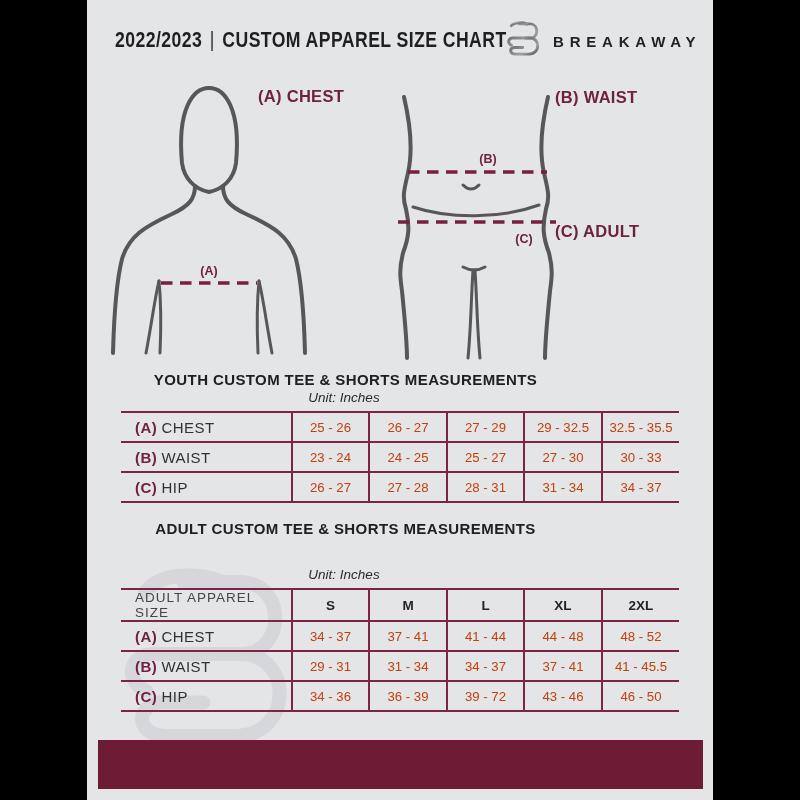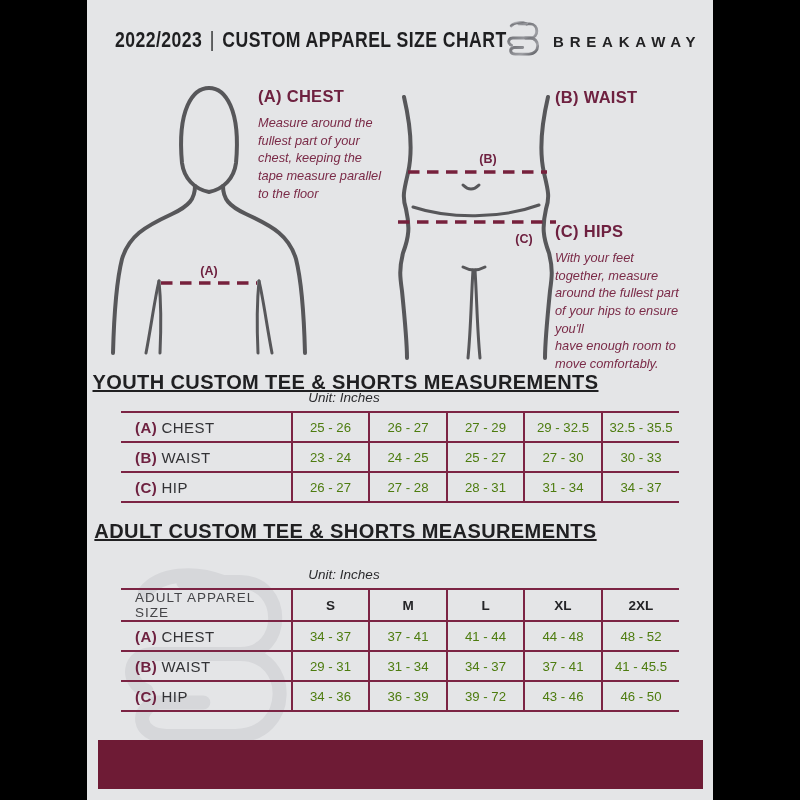--- a/index.html
+++ b/index.html
@@ -39,38 +39,38 @@
   .dlabel{font-family:"Liberation Sans",sans-serif;font-weight:bold;font-size:12.5px;fill:var(--accent);}
   .ins{position:absolute;}
   .block-a{left:171px;top:2px;width:158px;}
   .block-b{left:468px;top:3px;width:154px;}
   .block-c{left:468px;top:137px;width:160px;}
   .ins-h{margin:0 0 8px;font-size:16.5px;font-weight:bold;color:var(--accent);letter-spacing:.3px;}
   .ins-b{margin:0;font-size:12.8px;font-style:italic;color:#7a2a47;line-height:1.38;white-space:pre-line;}
 
   
   .tbl-title{position:absolute;left:0;width:517px;text-align:center;font-weight:bold;
-             font-size:20px;color:#202022;letter-spacing:.4px;text-decoration:underline;}
+             font-size:15px;color:#202022;letter-spacing:.4px;}
   .tbl-unit{position:absolute;left:0;width:514px;text-align:center;font-style:italic;
             font-size:13.5px;color:#2b2b2e;}
   .y-title{top:371px;} .y-unit{top:390px;}
   .a-title{top:520px;} .a-unit{top:567px;}
   .tblwrap{position:absolute;left:34px;width:558px;}
   .y-tbl{top:411px;} .a-tbl{top:588px;}
   table{border-collapse:collapse;width:558px;table-layout:fixed;border-top:2px solid var(--table_border);}
   tr{border-bottom:2px solid var(--table_border);height:30px;}
   tr.hrow{height:31px;}
   th,td{padding:0;background:transparent;}
   th+th,td+td{border-left:2px solid var(--table_border);}
   th{font-size:13.5px;font-weight:bold;color:#242427;}
   .size-h{text-align:left;padding-left:14px;font-weight:normal;font-size:13.5px;
           color:#454548;letter-spacing:1px;}
   .row-label{text-align:left;padding-left:14px;font-size:15px;color:#323235;letter-spacing:.4px;}
   .pfx{font-weight:bold;color:var(--accent);}
-  .val{text-align:center;font-size:13.2px;color:#4d7c0f;}
+  .val{text-align:center;font-size:13.2px;color:#c2410c;}
 
   
   .footer-bar{position:absolute;left:11px;top:740px;width:605px;height:49px;background:var(--footer_bar);}
 </style>
 </head>
 <body>
 
 <div class="stage">
   <div class="doc">
 
@@ -122,38 +122,26 @@
         <path class="figthin" d="M86,175 C84,206 84,232 81,263"></path>
         <path class="figthin" d="M88,175 C90,206 90,232 93,263"></path>
         <text class="dlabel" x="101" y="68" text-anchor="middle">(B)</text>
         <line class="dash" x1="21" y1="77" x2="160" y2="77"></line>
         <text class="dlabel" x="137" y="148" text-anchor="middle">(C)</text>
         <line class="dash" x1="11" y1="127" x2="169" y2="127"></line>
       </svg>
 
       <div class="ins block-a">
         <p class="ins-h">(A) CHEST</p>
-        <p class="ins-b">Measure around the
-fullest part of your
-chest, keeping the
-tape measure parallel
-to the floor</p>
       </div>
       <div class="ins block-b">
         <p class="ins-h">(B) WAIST</p>
       </div>
       <div class="ins block-c">
-        <p class="ins-h">(C) HIPS</p>
-        <p class="ins-b">With your feet
-together, measure
-around the fullest part
-of your hips to ensure
-you'll
-have enough room to
-move comfortably.</p>
+        <p class="ins-h">(C) ADULT</p>
       </div>
     </div>
 
     <div class="tbl-title y-title">YOUTH CUSTOM TEE &amp; SHORTS MEASUREMENTS</div>
     <div class="tbl-unit y-unit">Unit: Inches</div>
     <div class="tblwrap y-tbl">
       <table>
         <colgroup>
             <col style="width:171px">
             <col style="width:77px">

